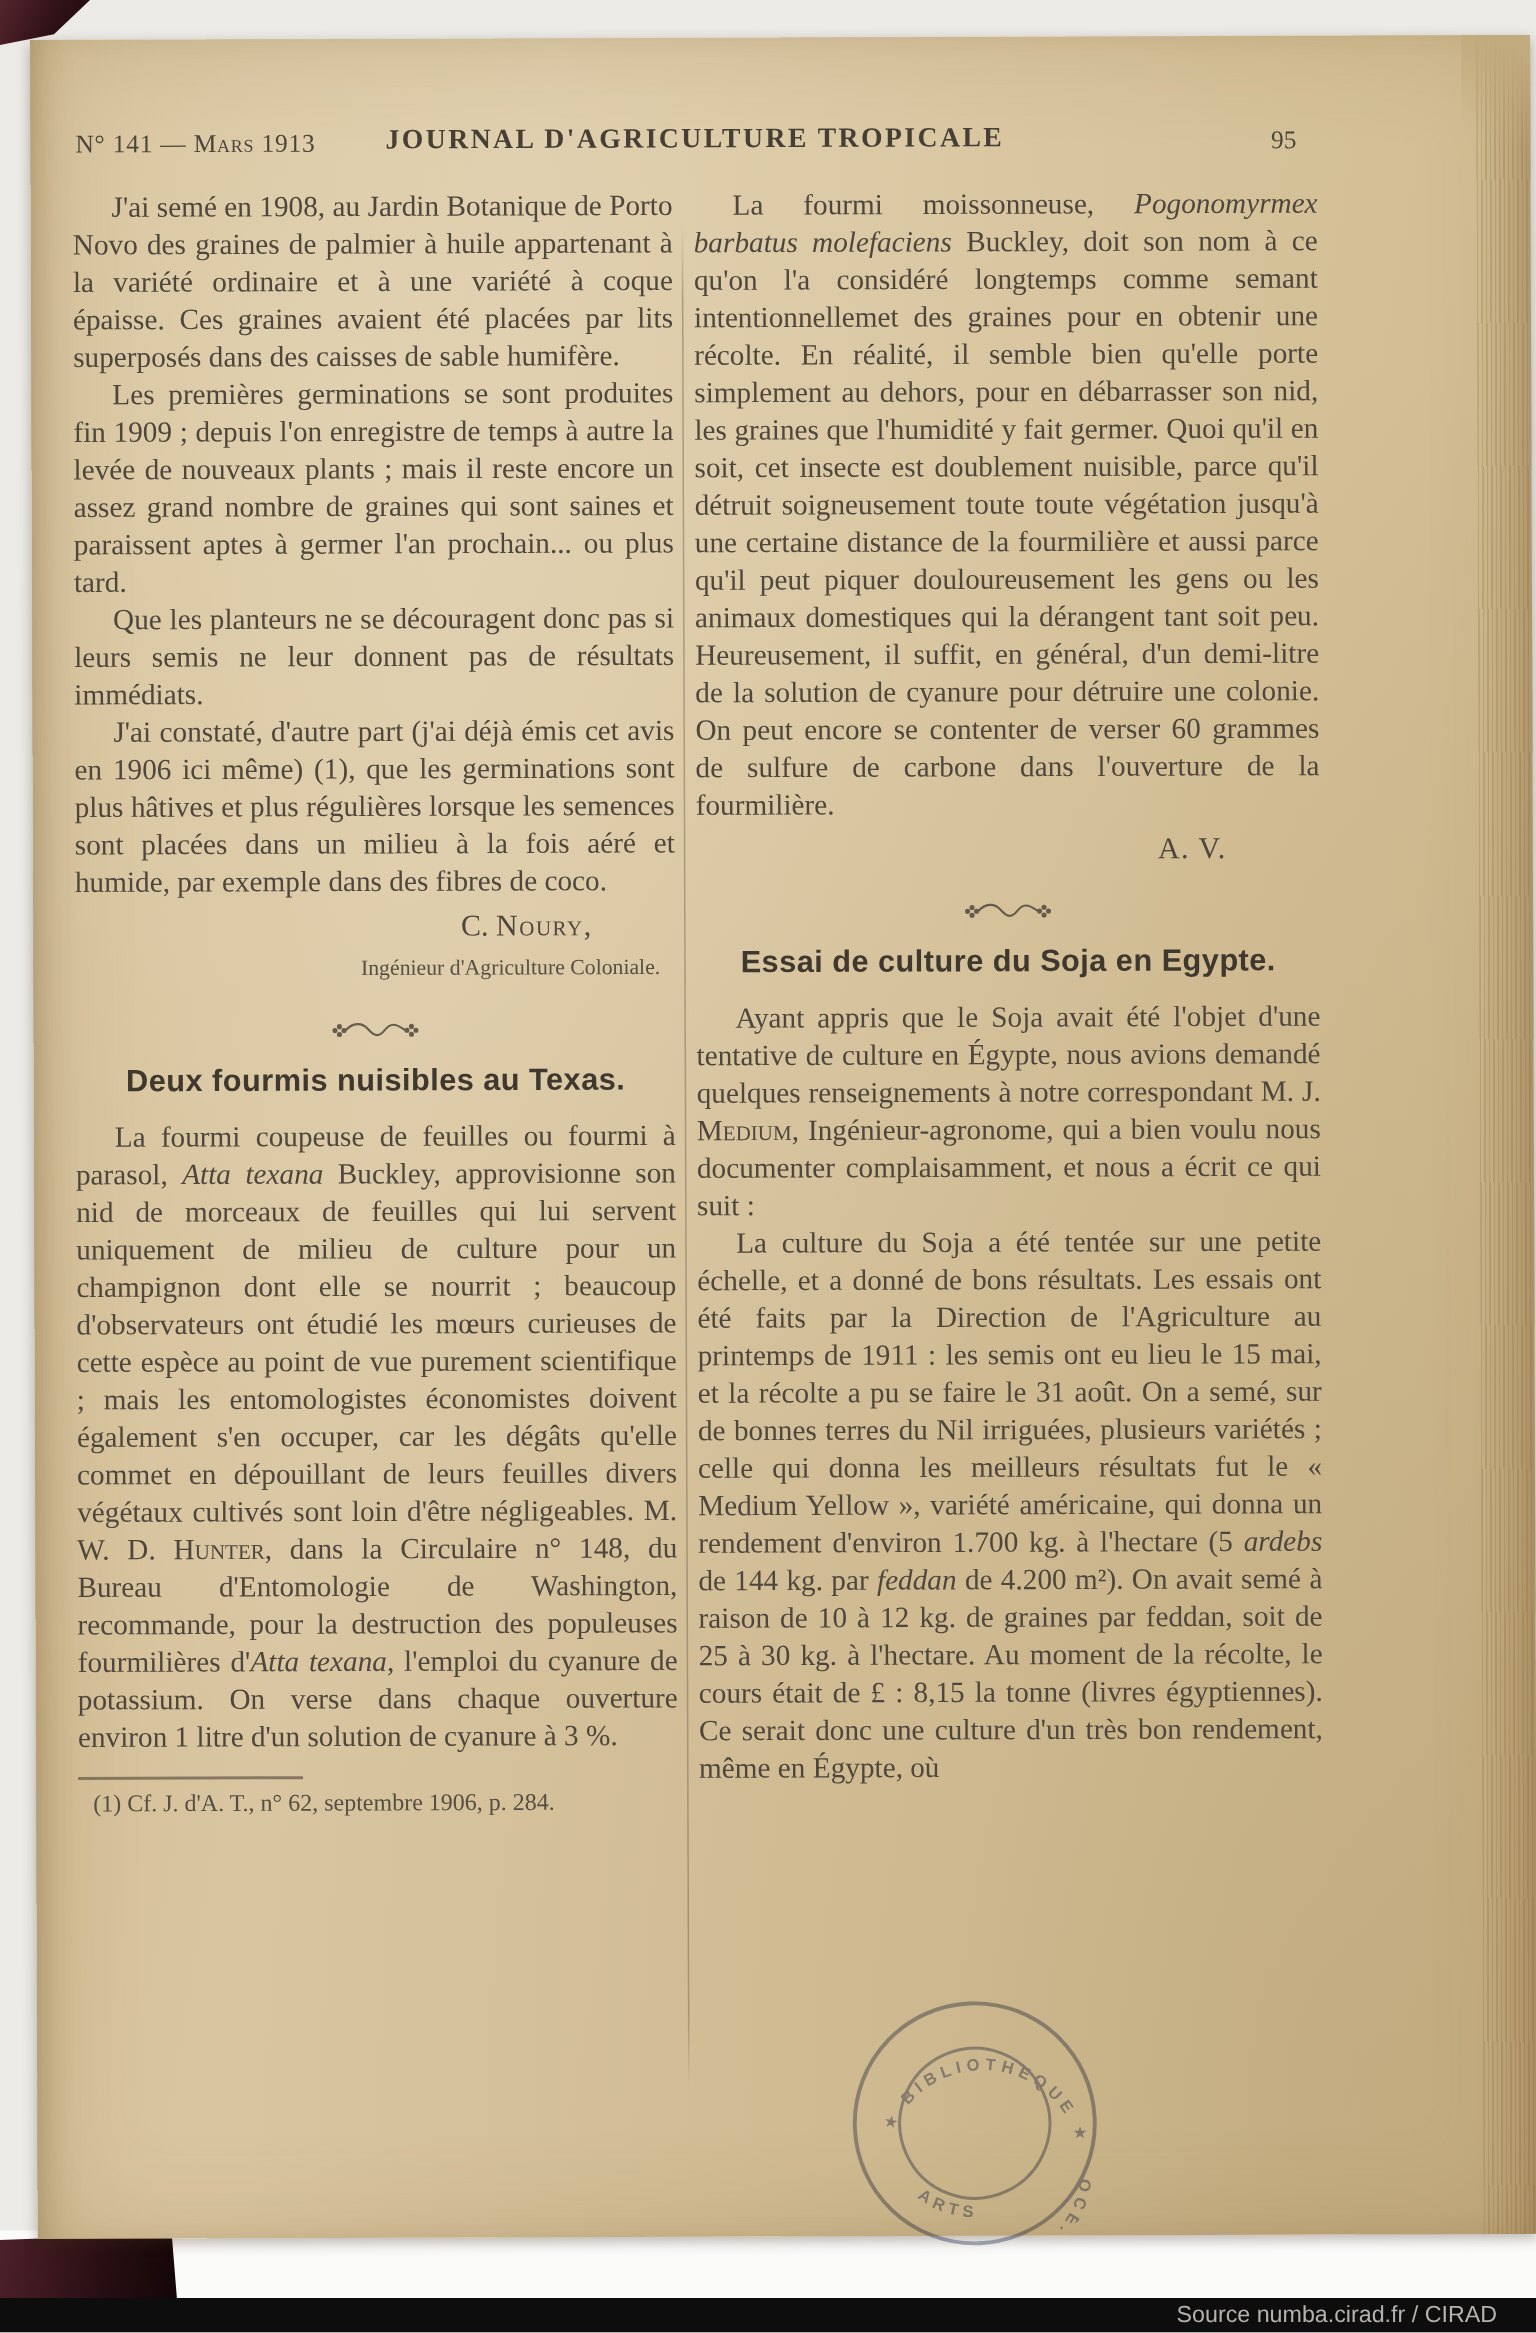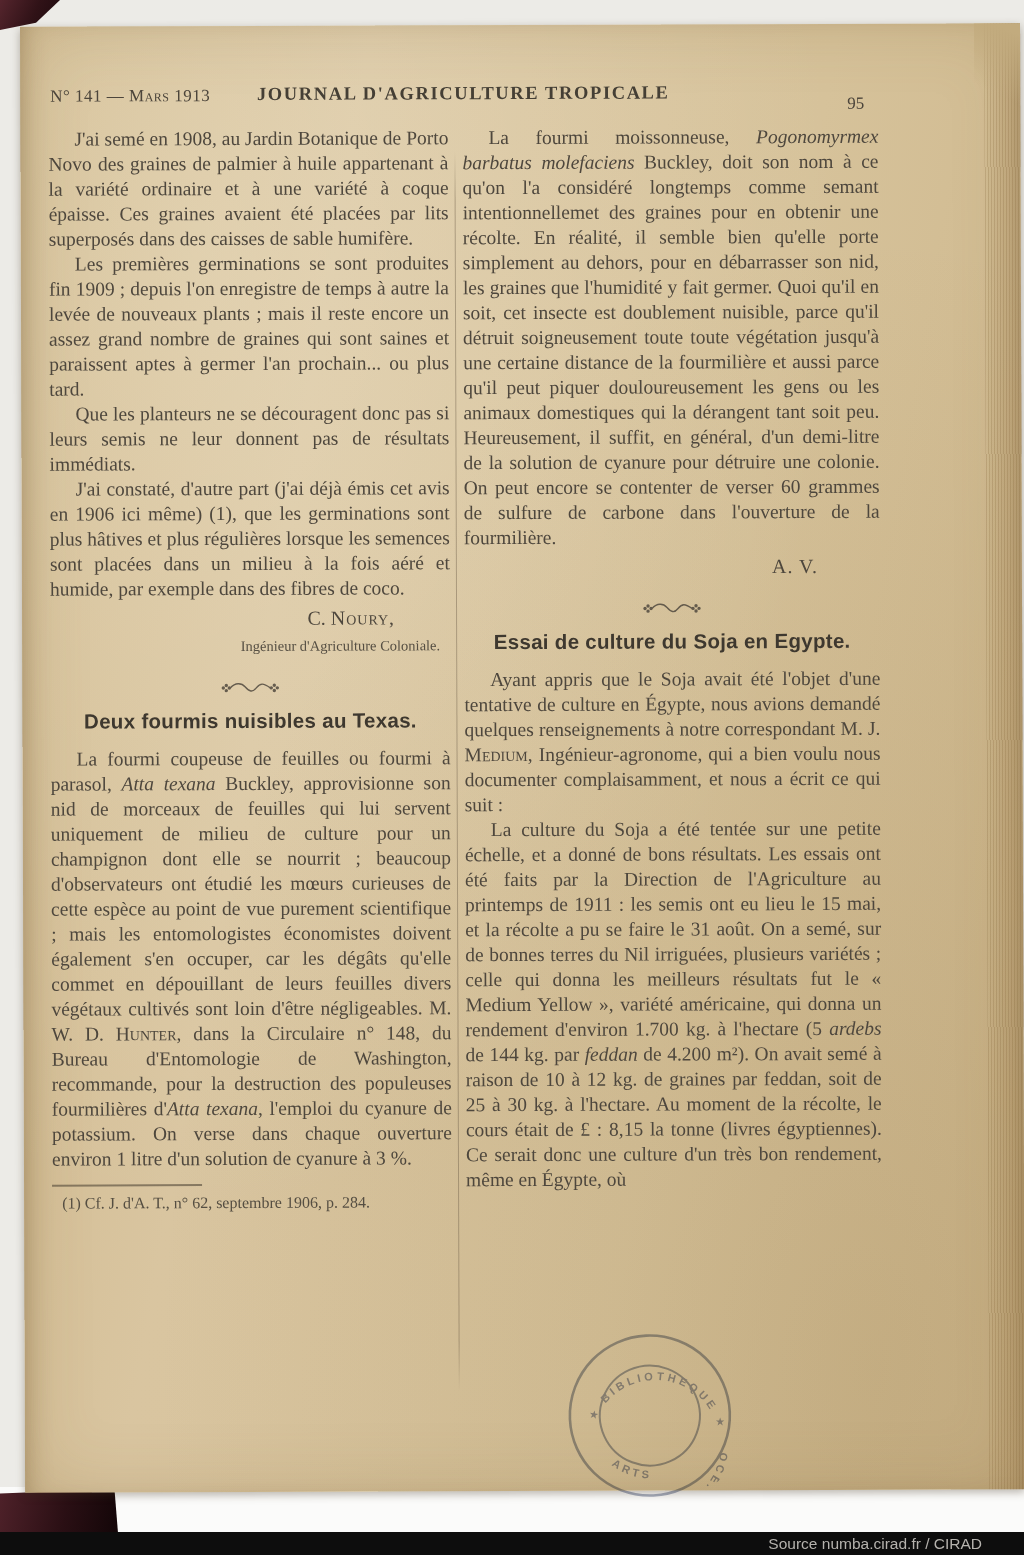--- a/index.html
+++ b/index.html
@@ -37,21 +37,21 @@
       linear-gradient(90deg, rgba(140,105,60,0) 0%, rgba(140,105,60,.20) 70%, rgba(110,80,40,.28) 100%);
   }
   .fold-corner{
     position:absolute;right:0;top:0;width:46px;height:96px;
     background:linear-gradient(205deg,#c2ab7e 10%,rgba(194,171,126,0) 70%);
   }
   .content{position:absolute;left:28px;top:58px;width:830px;color:#4c453b;}
   .page-head{position:relative;height:26px;}
   .issue{position:absolute;left:2px;top:2px;font-size:17px;font-variant:small-caps;letter-spacing:.5px;white-space:nowrap;}
   .journal-title{position:absolute;left:90px;right:90px;top:0;text-align:center;font-size:18.5px;font-weight:bold;letter-spacing:1.6px;white-space:nowrap;color:#453f35;}
-  .pnum{position:absolute;right:14px;top:12px;font-size:17px;}
+  .pnum{position:absolute;right:14px;top:2px;font-size:17px;}
   .columns{display:flex;gap:14px;margin-top:16px;position:relative;}
   .col{font-size:19.5px;line-height:25px;text-align:justify;color:#4e473d;}
   .col-left{width:400px;}
   .col-right{width:416px;}
   .col p{margin:0;text-indent:26px;}
   .col-rule{
     position:absolute;left:406px;top:26px;width:1px;height:1240px;
     background:linear-gradient(rgba(100,85,65,0),rgba(100,85,65,.42) 4%,rgba(100,85,65,.42) 96%,rgba(100,85,65,0));
   }
   .i{font-style:italic;}
@@ -76,21 +76,21 @@
   }
   .stamp text{
     font-family:"Liberation Sans","DejaVu Sans",sans-serif;
     font-weight:bold;font-size:11px;letter-spacing:3.5px;fill:#66719a;
   }
   .credit-bar{
     position:absolute;left:0;top:1532px;width:1024px;height:23px;
     background:#0d0d0d;color:#b5b2ad;
     font-family:"Liberation Sans","DejaVu Sans",sans-serif;
     font-size:15.5px;line-height:23px;text-align:right;
-    padding-right:42px;box-sizing:border-box;
+    padding-right:26px;box-sizing:border-box;
   }
 </style>
 <title>JOURNAL D'AGRICULTURE TROPICALE — N° 141 — Mars 1913</title></head>
 <body>
 
 <div>
   <div class="scan-strip-bottom"></div>
   <div class="cover-top-left"></div>
   <div class="cover-bottom-left"></div>
 

